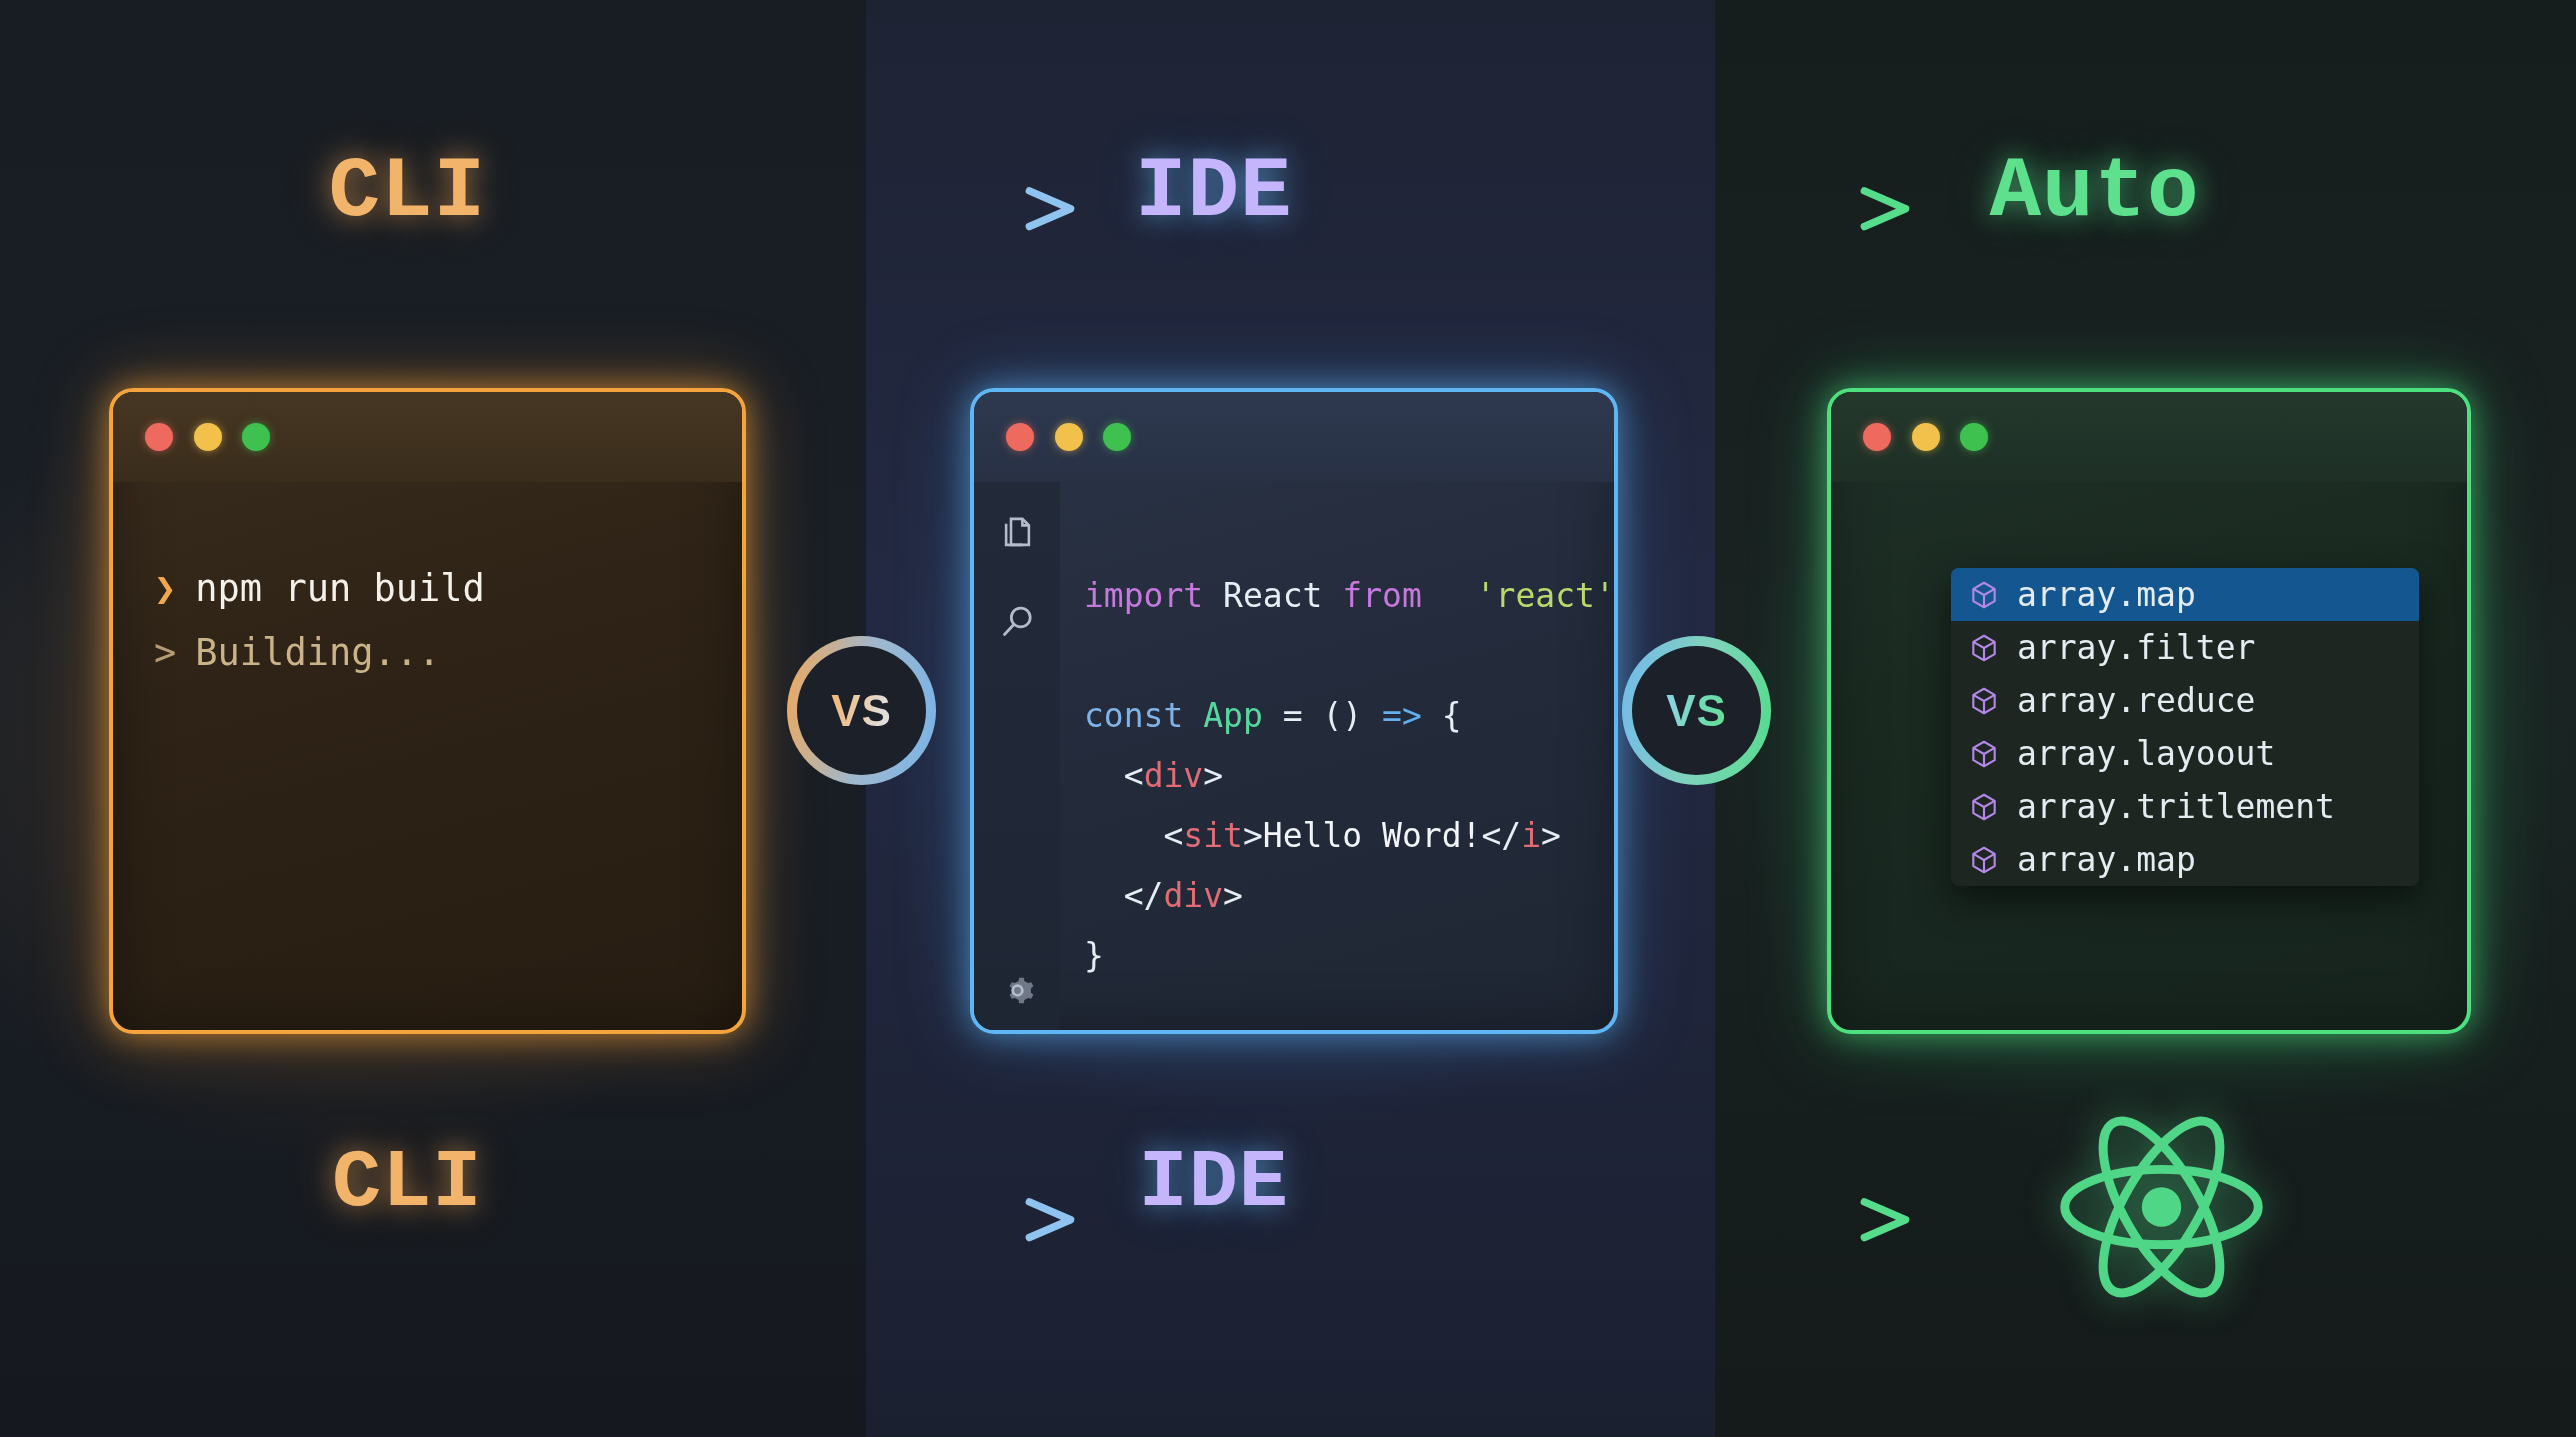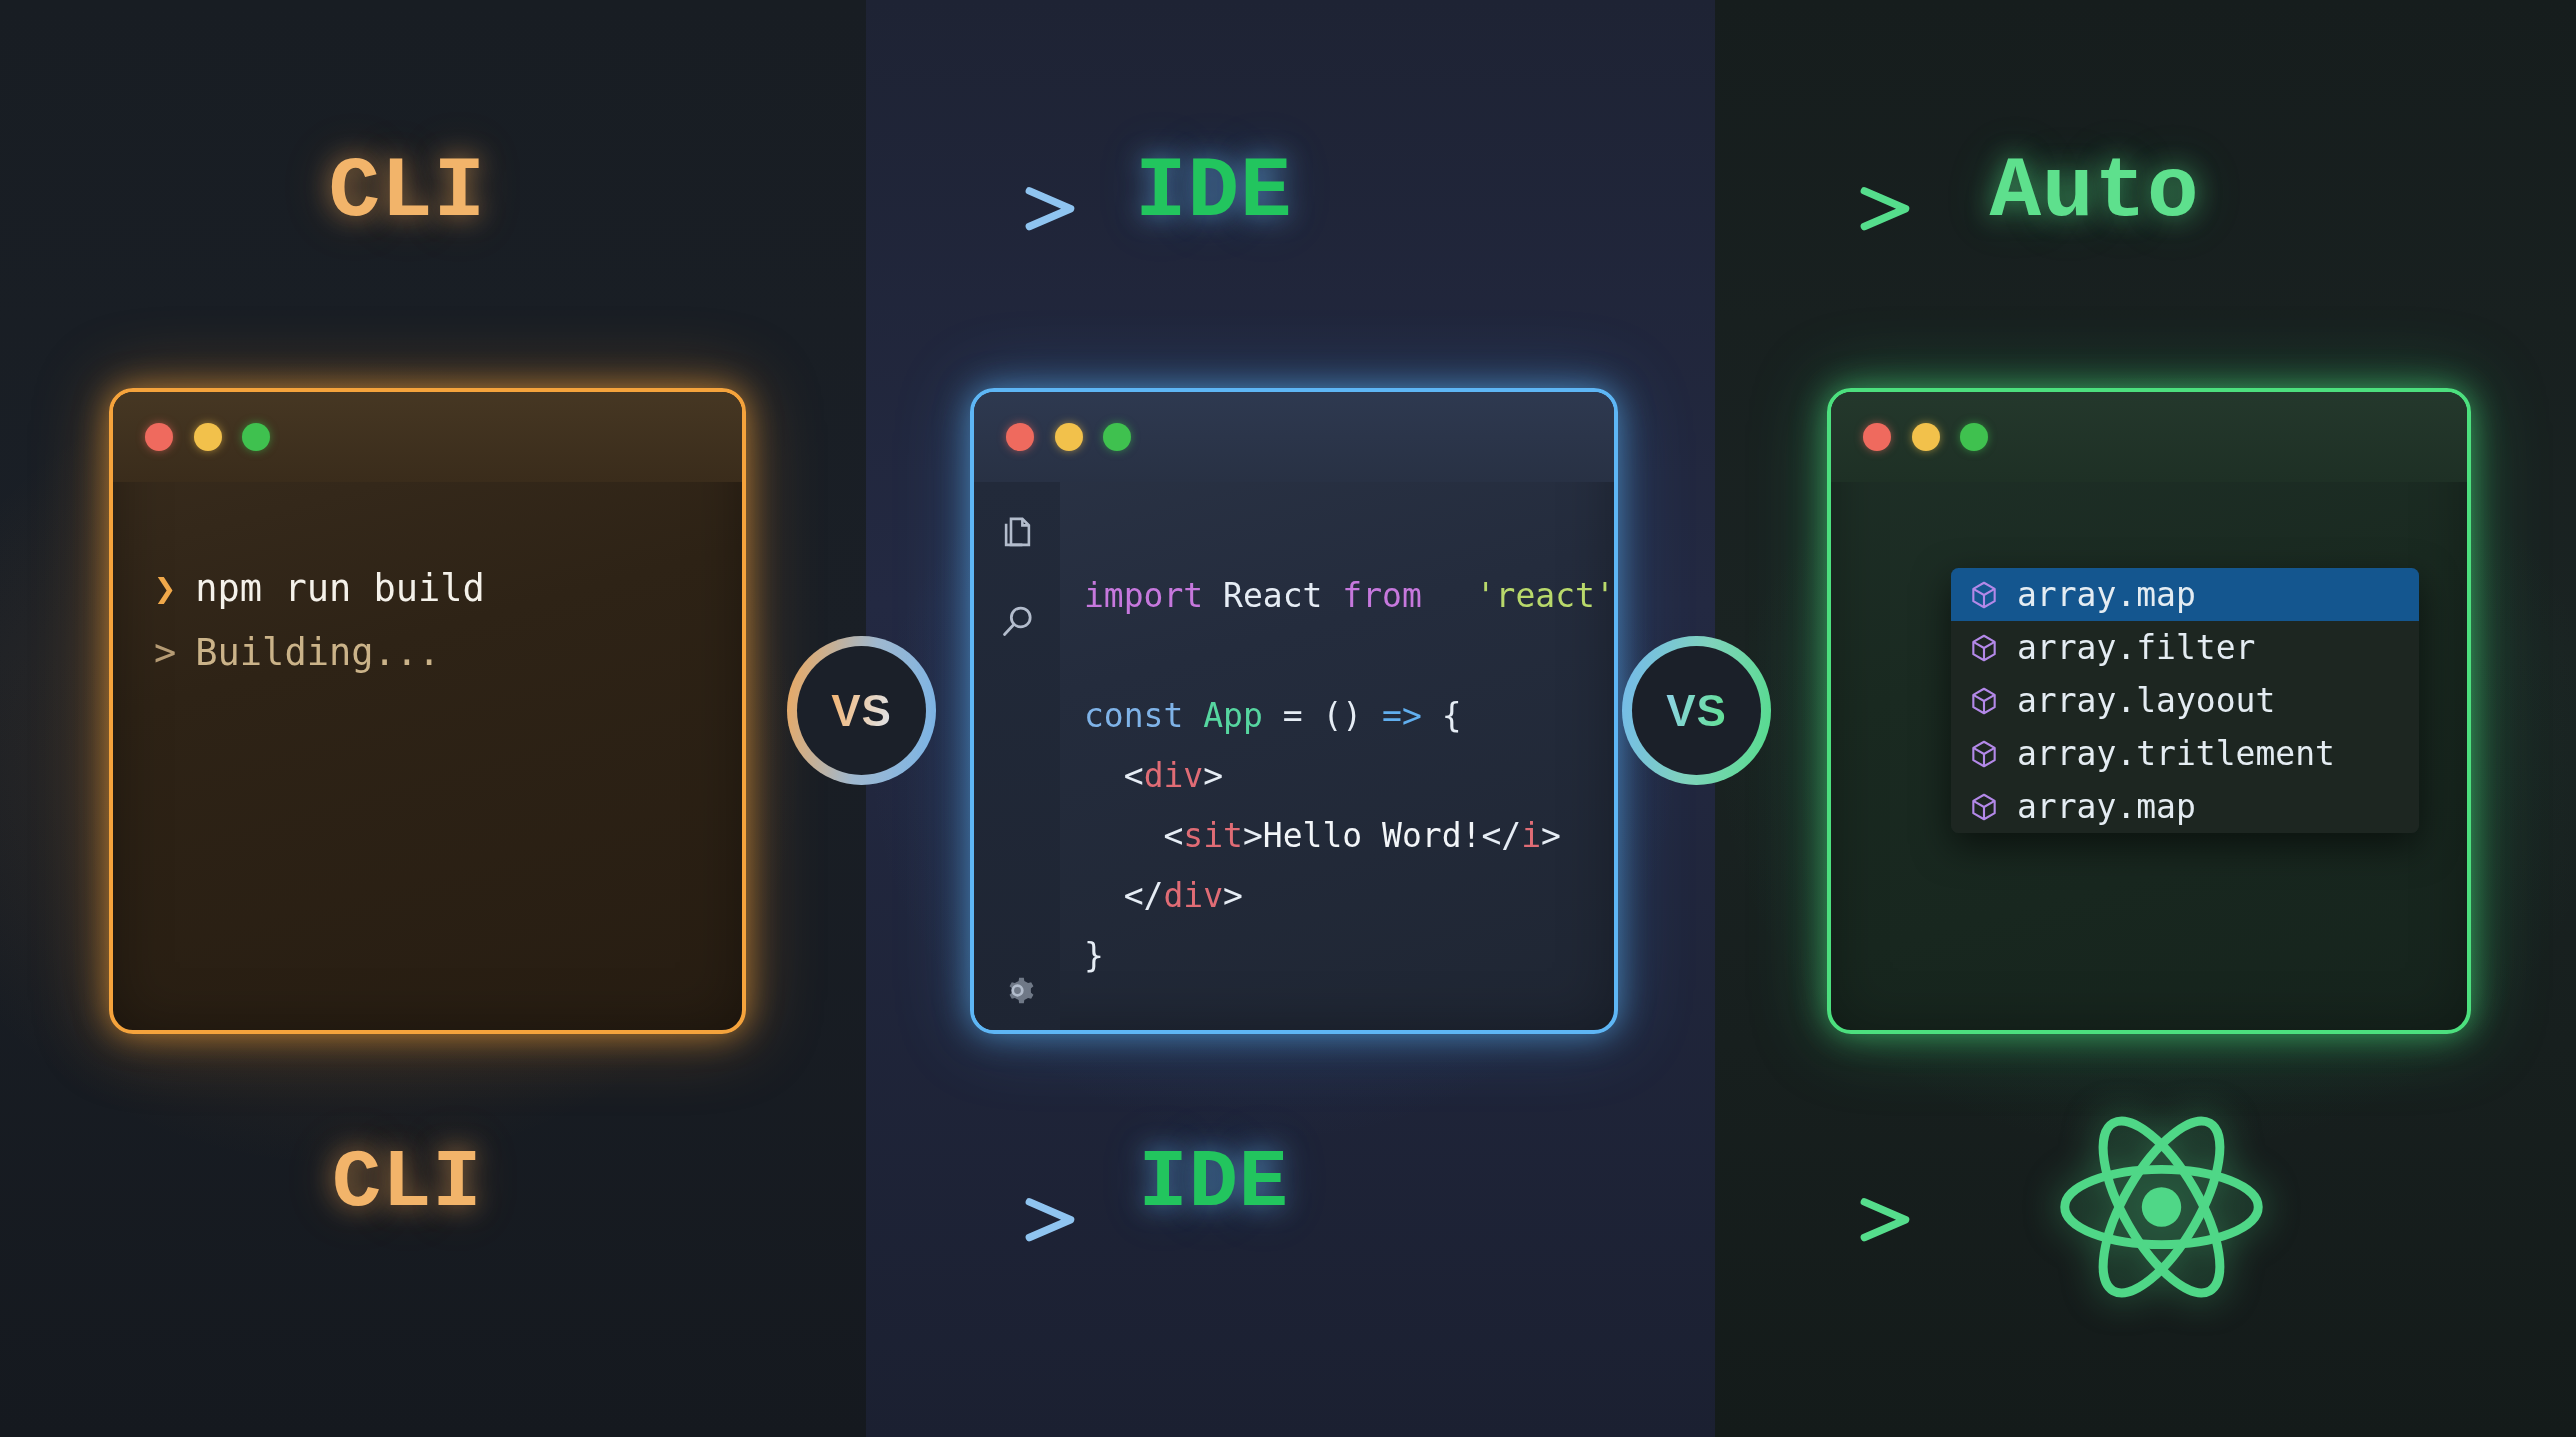--- a/index.html
+++ b/index.html
@@ -31,21 +31,21 @@
   .cell { display:flex; align-items:center; justify-content:center; }
   .cell-cli  { width:866px; }
   .cell-ide  { width:849px; }
   .cell-auto { width:1024px; }
 
   .label {
     font-weight:700; letter-spacing:0.9px; line-height:1;
     font-family:Liberation Mono, monospace;
   }
   .label-cli  { color:#f2b46a; text-shadow:0 0 24px rgba(242,170,90,.55), 0 0 49px rgba(242,150,60,.3); }
-  .label-ide  { color:#22c55e; text-shadow:0 0 24px rgba(110,185,245,.55), 0 0 49px rgba(70,150,230,.3); }
+  .label-ide  { color:#c4b5fd; text-shadow:0 0 24px rgba(110,185,245,.55), 0 0 49px rgba(70,150,230,.3); }
   .label-auto { color:#5ee08d; text-shadow:0 0 24px rgba(85,220,135,.55), 0 0 49px rgba(50,200,110,.3); }
   .lbl-big  { font-size:86px; }
   .lbl-foot { font-size:82px; }
 
   
   .arrow { position:absolute; height:37px; display:block; }
   .arrow svg { display:block; overflow:visible; }
   .a-top-1    { left:655px;  top:190px;  width:440px; }
   .a-top-2    { left:1490px; top:190px;  width:440px; }
   .a-bot-1    { left:655px;  top:1201px; width:440px; }
@@ -291,20 +291,30 @@
           <span class="cube">
             <svg viewBox="0 0 24 24" fill="none" stroke="currentColor" stroke-width="1.6" stroke-linejoin="round">
               <path d="M12 2.8l8 4.6v9.2l-8 4.6-8-4.6V7.4z"></path>
                 <path d="M4 7.4l8 4.6 8-4.6"></path>
                 <path d="M12 12v9.2"></path>
             </svg>
           </span>
           <span>array.filter</span>
         </div>
 
+        <div class="acrow">
+          <span class="cube">
+            <svg viewBox="0 0 24 24" fill="none" stroke="currentColor" stroke-width="1.6" stroke-linejoin="round">
+              <path d="M12 2.8l8 4.6v9.2l-8 4.6-8-4.6V7.4z"></path>
+                <path d="M4 7.4l8 4.6 8-4.6"></path>
+                <path d="M12 12v9.2"></path>
+            </svg>
+          </span>
+          <span>array.reduce</span>
+        </div>
 
         <div class="acrow">
           <span class="cube">
             <svg viewBox="0 0 24 24" fill="none" stroke="currentColor" stroke-width="1.6" stroke-linejoin="round">
               <path d="M12 2.8l8 4.6v9.2l-8 4.6-8-4.6V7.4z"></path>
                 <path d="M4 7.4l8 4.6 8-4.6"></path>
                 <path d="M12 12v9.2"></path>
             </svg>
           </span>
           <span>array.layoout</span>

